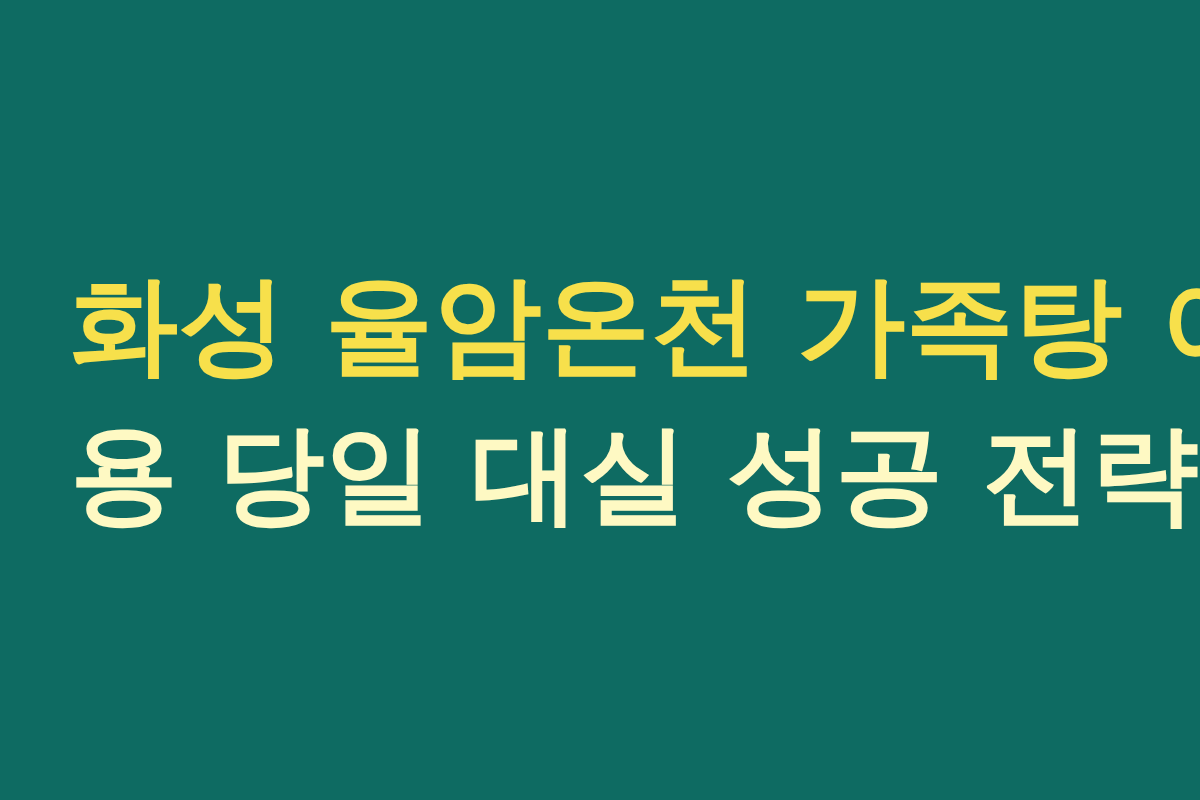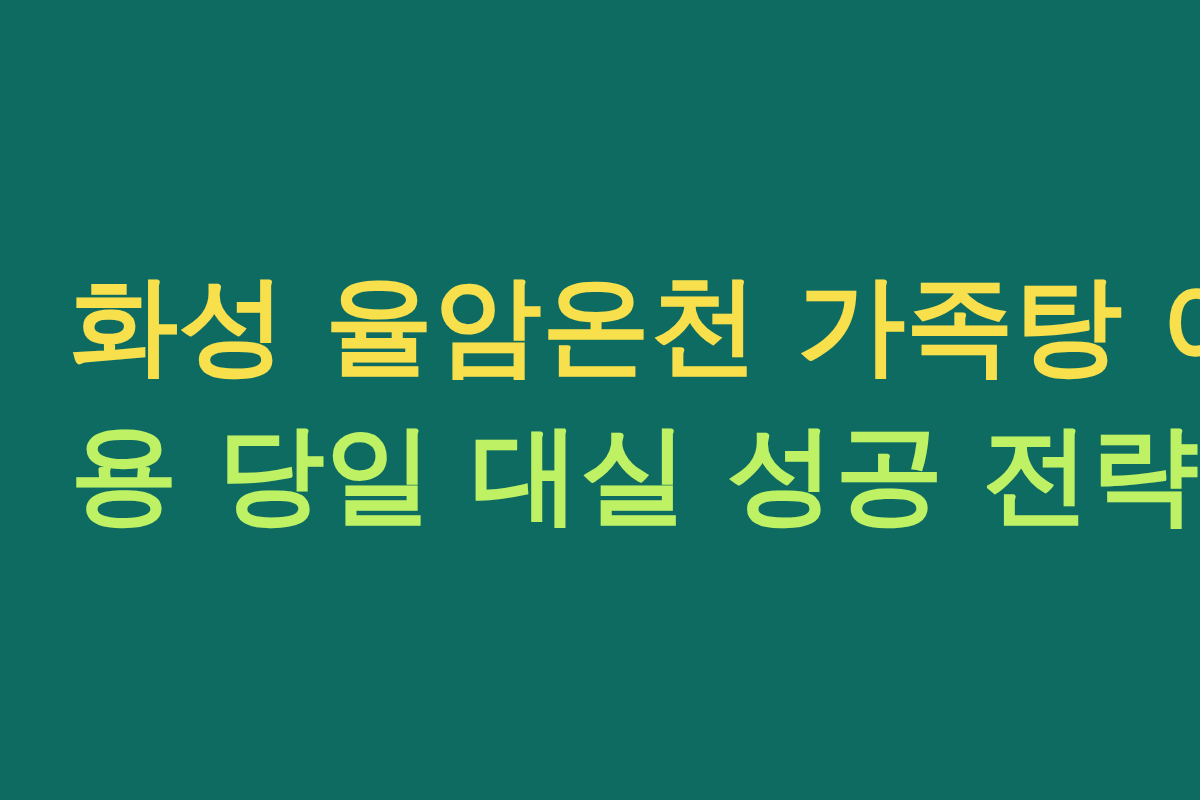--- a/index.html
+++ b/index.html
@@ -51,17 +51,17 @@
 </style>
 </head>
 <body>
 
 <div id="banner" style="background: rgb(14, 107, 98);">
 
   <div id="title-block">
 
     <span class="title-line" style="color: rgb(247, 224, 75);">화성 율암온천 가족탕 이</span>
 
-    <span class="title-line" style="color: #bef264;">용 당일 대실 성공 전략</span>
+    <span class="title-line" style="color: #fef9c3;">용 당일 대실 성공 전략</span>
 
   </div>
 
 </div>
 
 </body></html>

